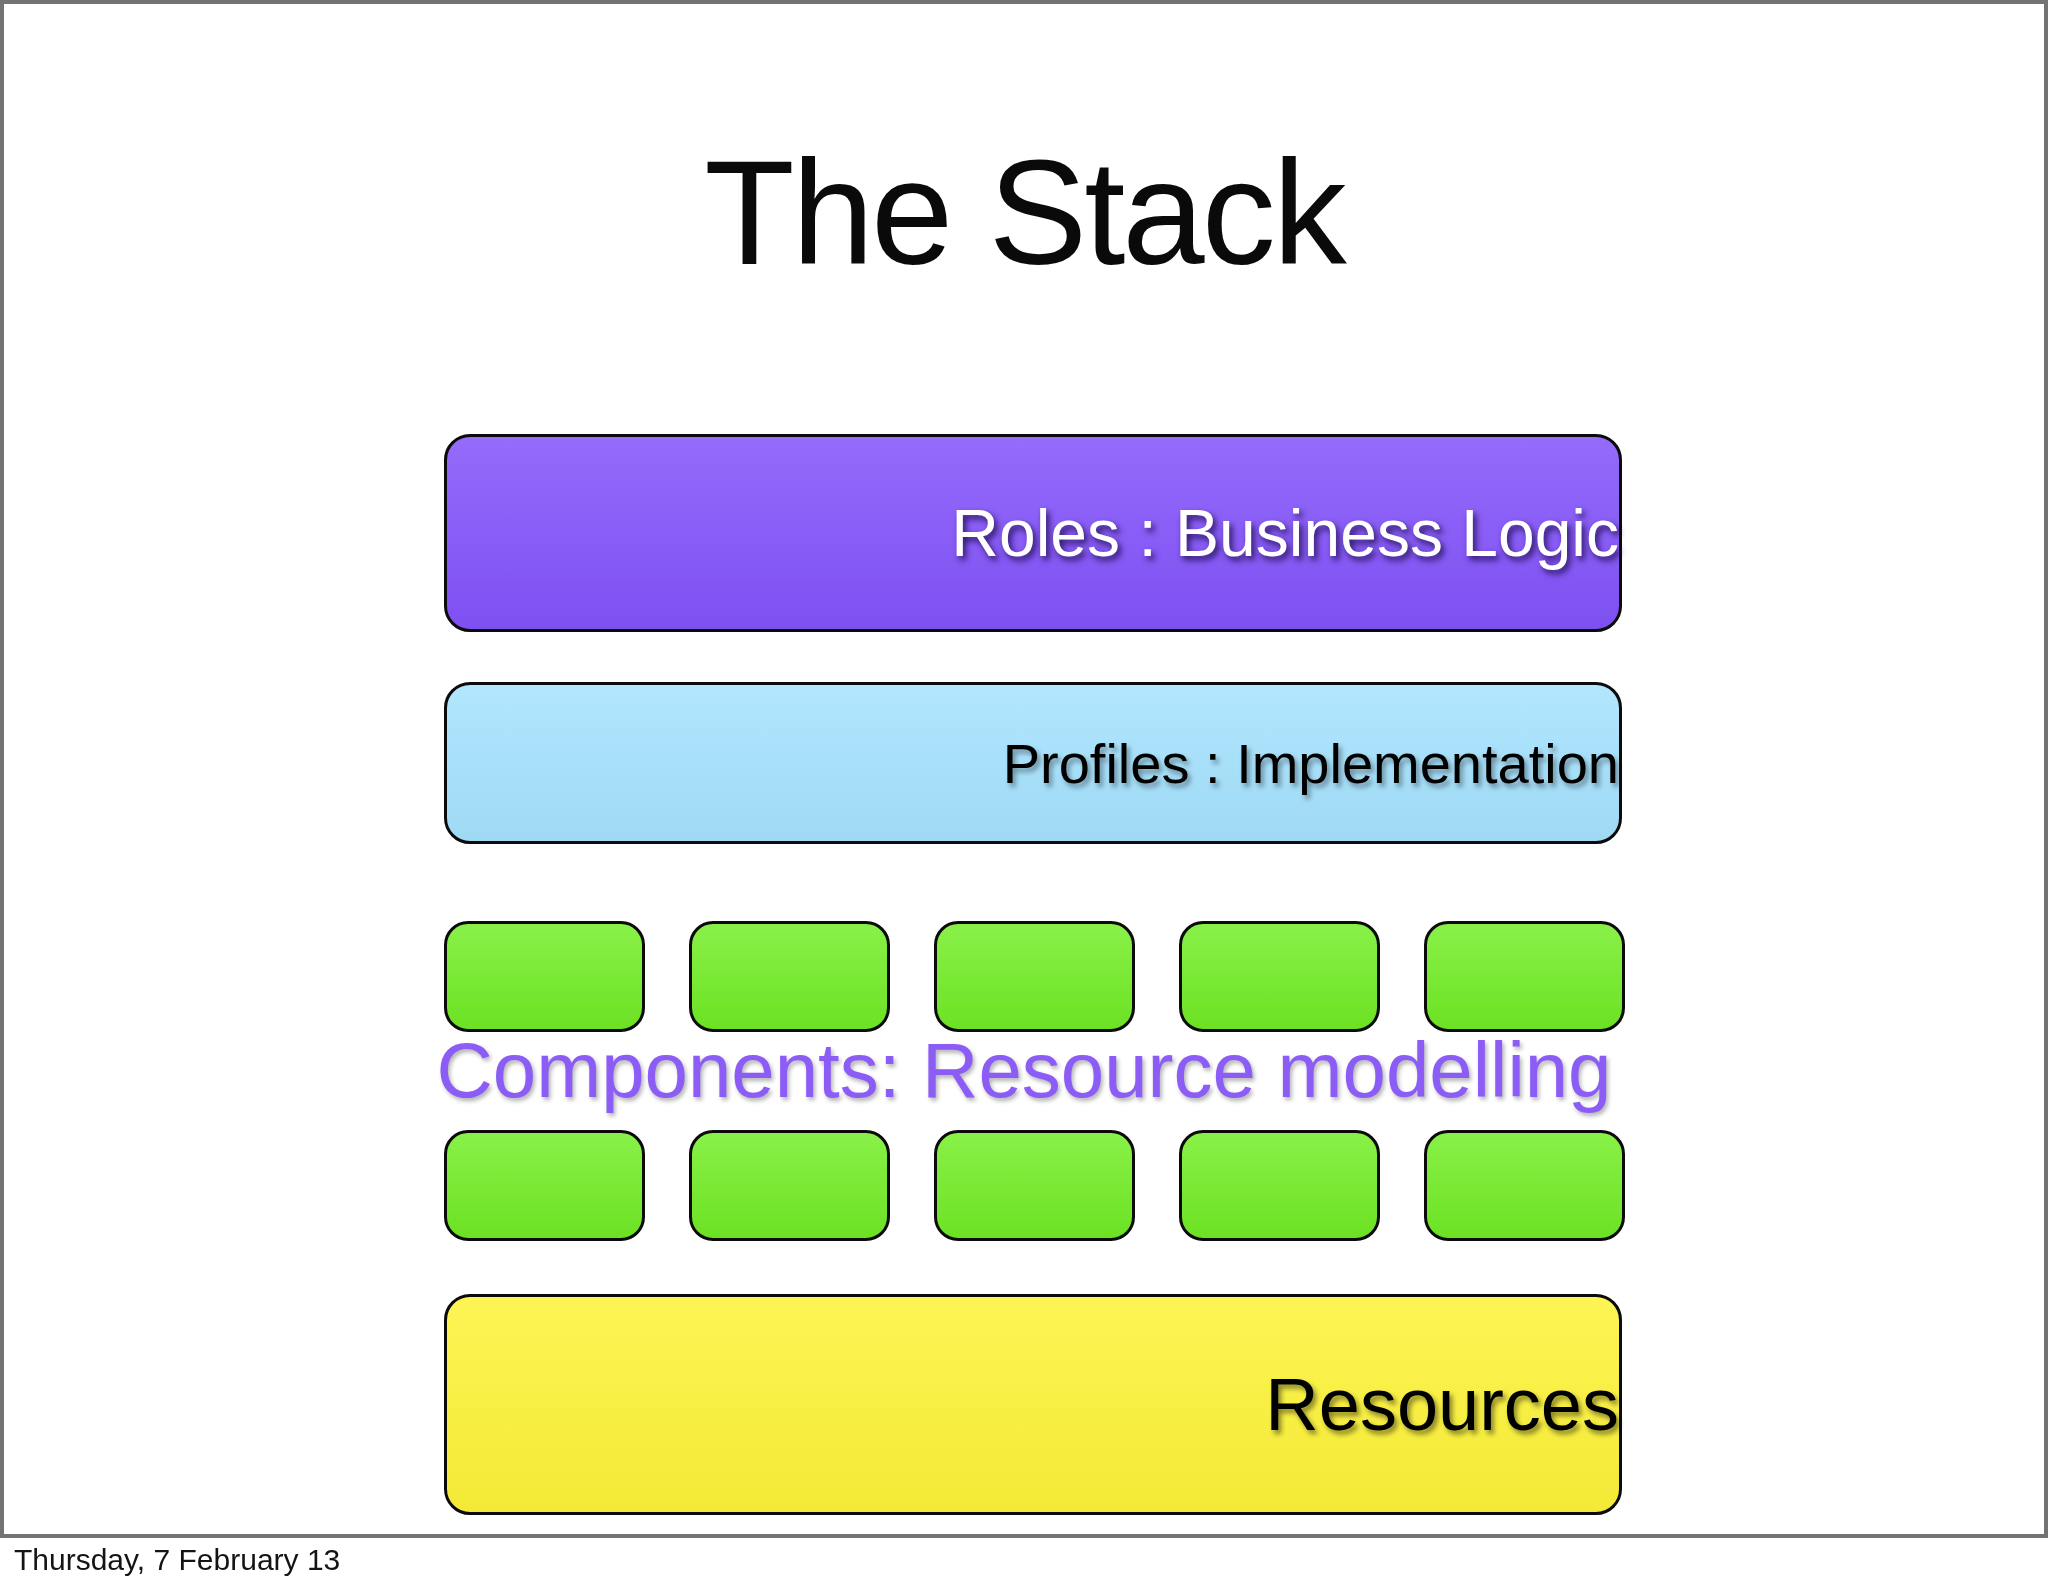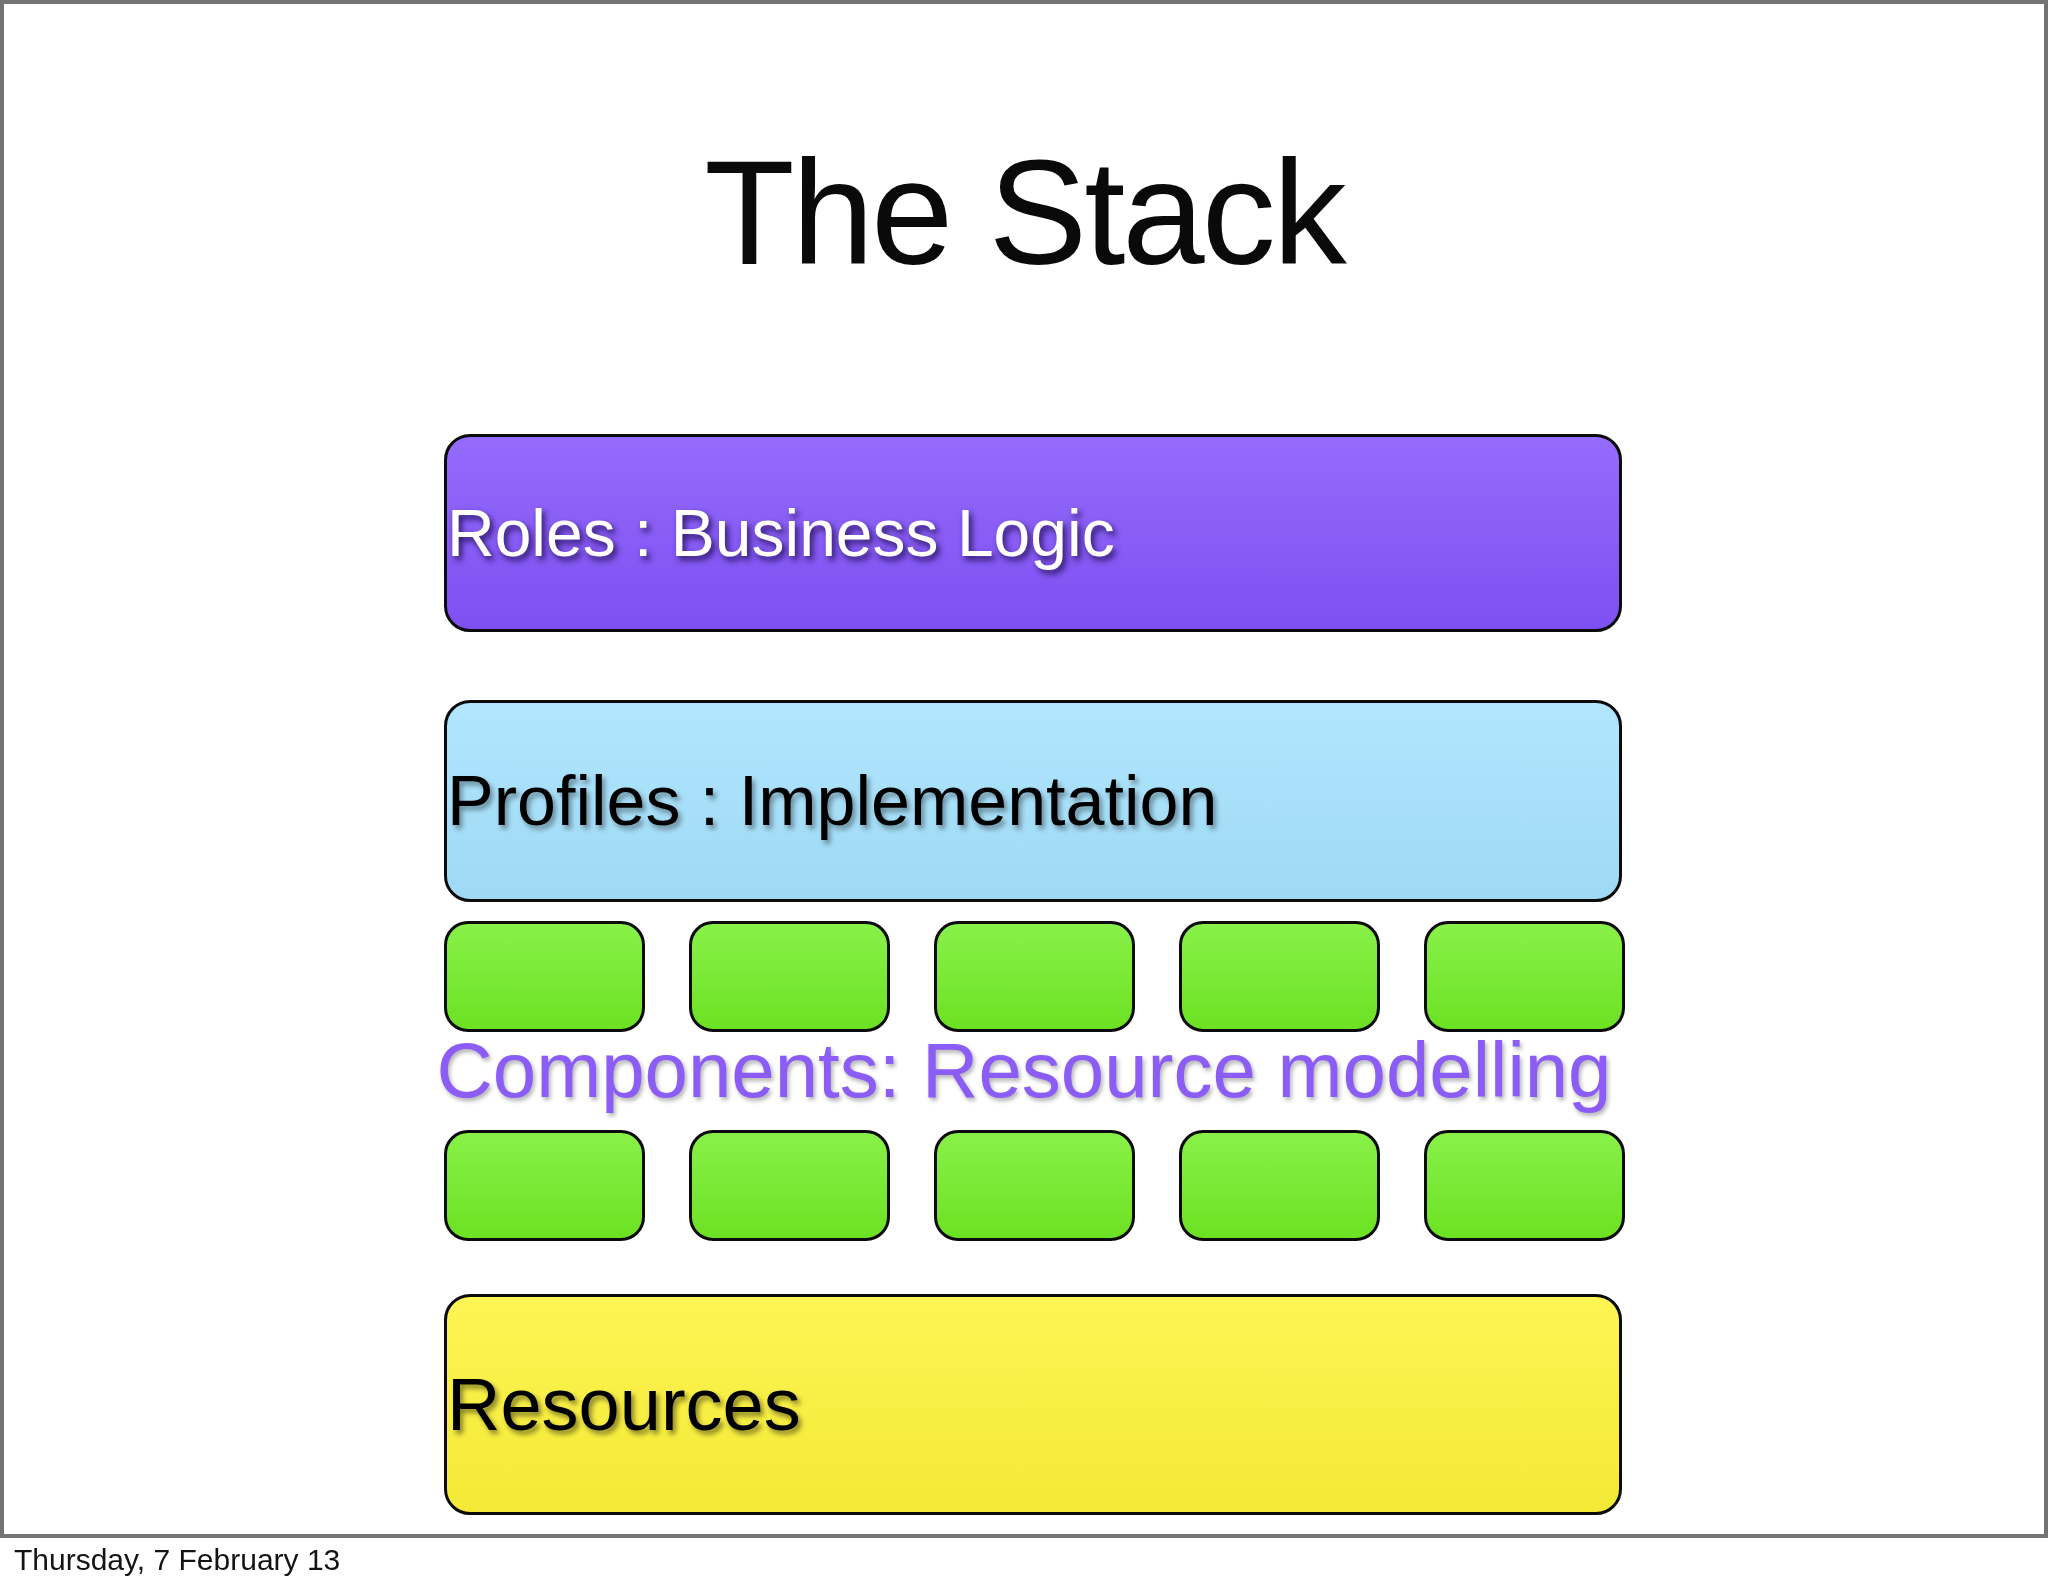--- a/index.html
+++ b/index.html
@@ -35,35 +35,35 @@
   }
   .box {
     position: absolute;
     left: 440px;
     width: 1178px;
     border: 3px solid #0b0b0b;
     border-radius: 26px;
     box-sizing: border-box;
     display: flex;
     align-items: center;
-    justify-content: flex-start;
+    justify-content: flex-end;
     background-image: linear-gradient(rgba(255,255,255,0.14), rgba(0,0,0,0.04));
   }
   .box-roles {
     top: 430px;
     height: 198px;
     color: #ffffff;
     font-size: 66px;
     text-shadow: 3px 4px 6px rgba(25, 8, 70, 0.85);
   }
   .box-profiles {
-    top: 696px;
-    height: 202px;
+    top: 678px;
+    height: 162px;
     color: #000000;
-    font-size: 70px;
+    font-size: 56px;
     text-shadow: 3px 4px 5px rgba(0, 0, 0, 0.38);
   }
   .box-resources {
     top: 1290px;
     height: 221px;
     color: #000000;
     font-size: 74px;
     text-shadow: 3px 4px 5px rgba(0, 0, 0, 0.45);
   }
   .blocks-row {

